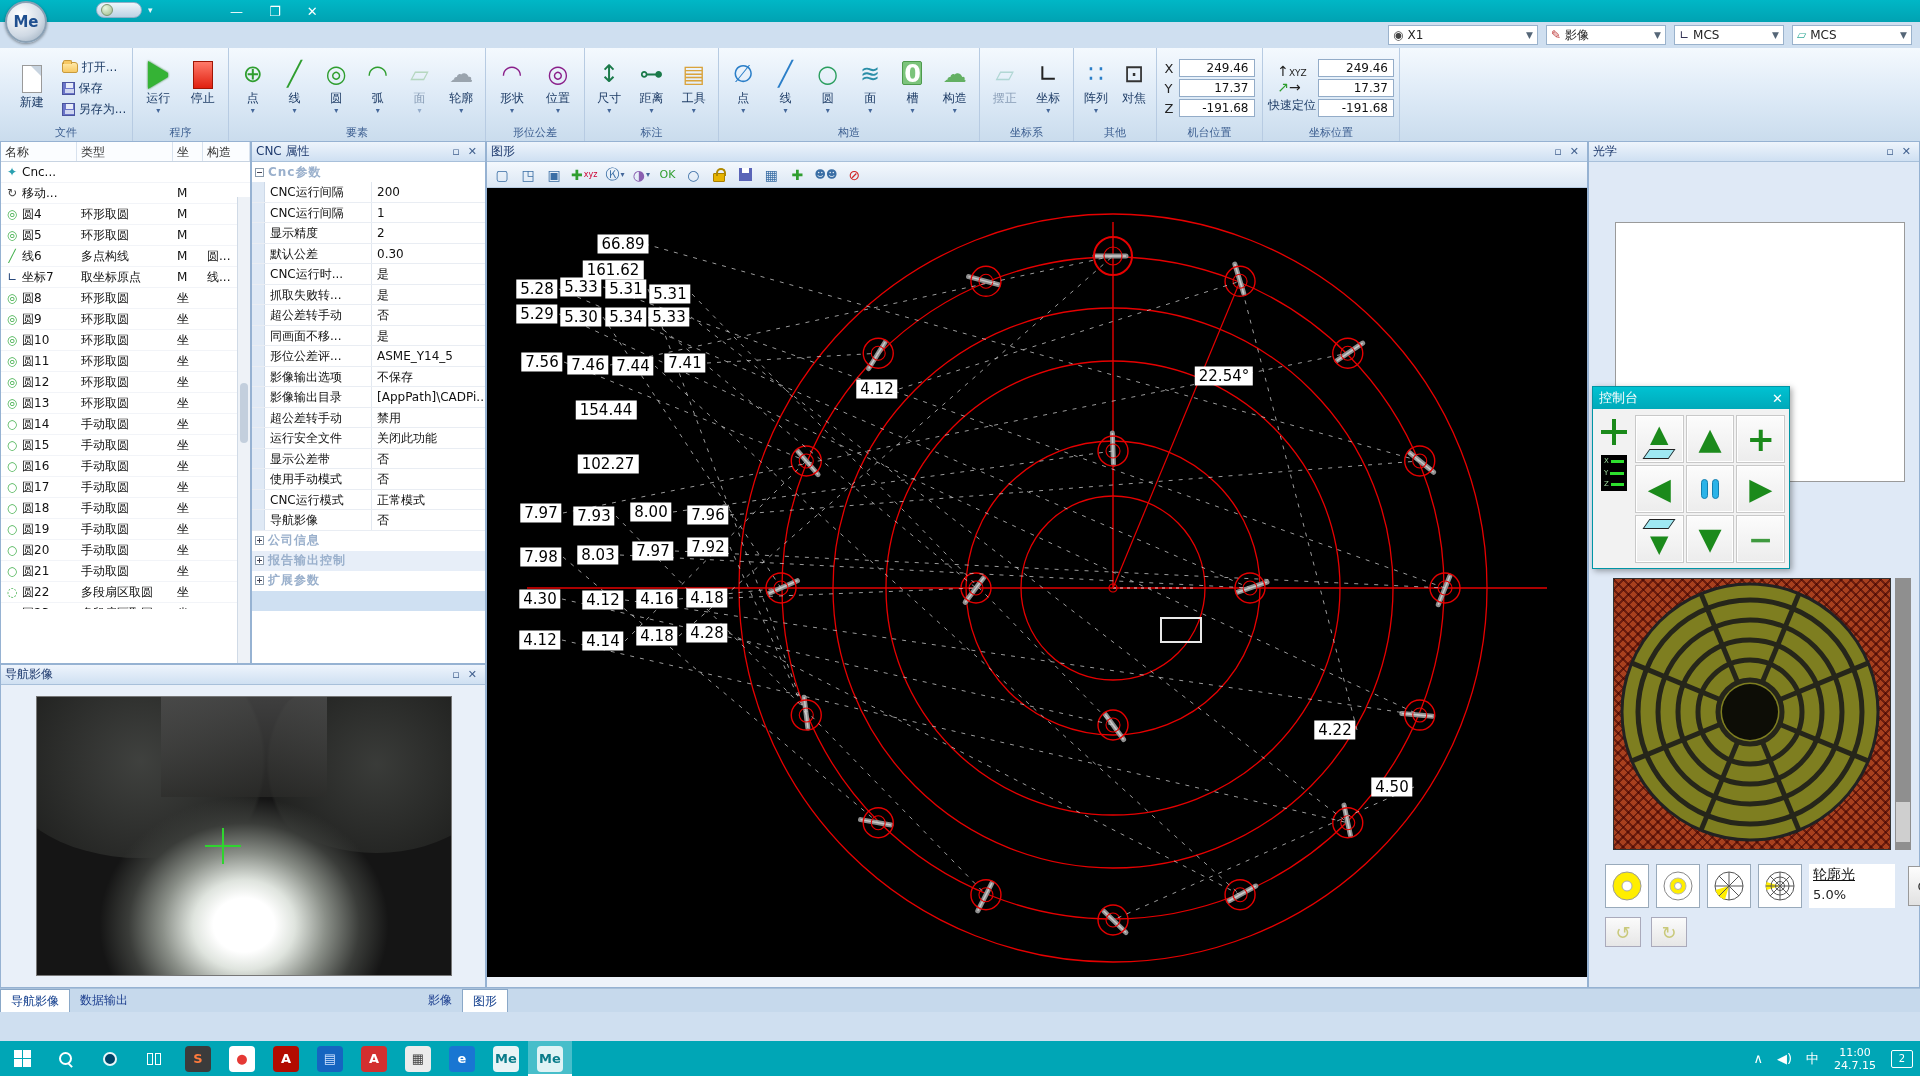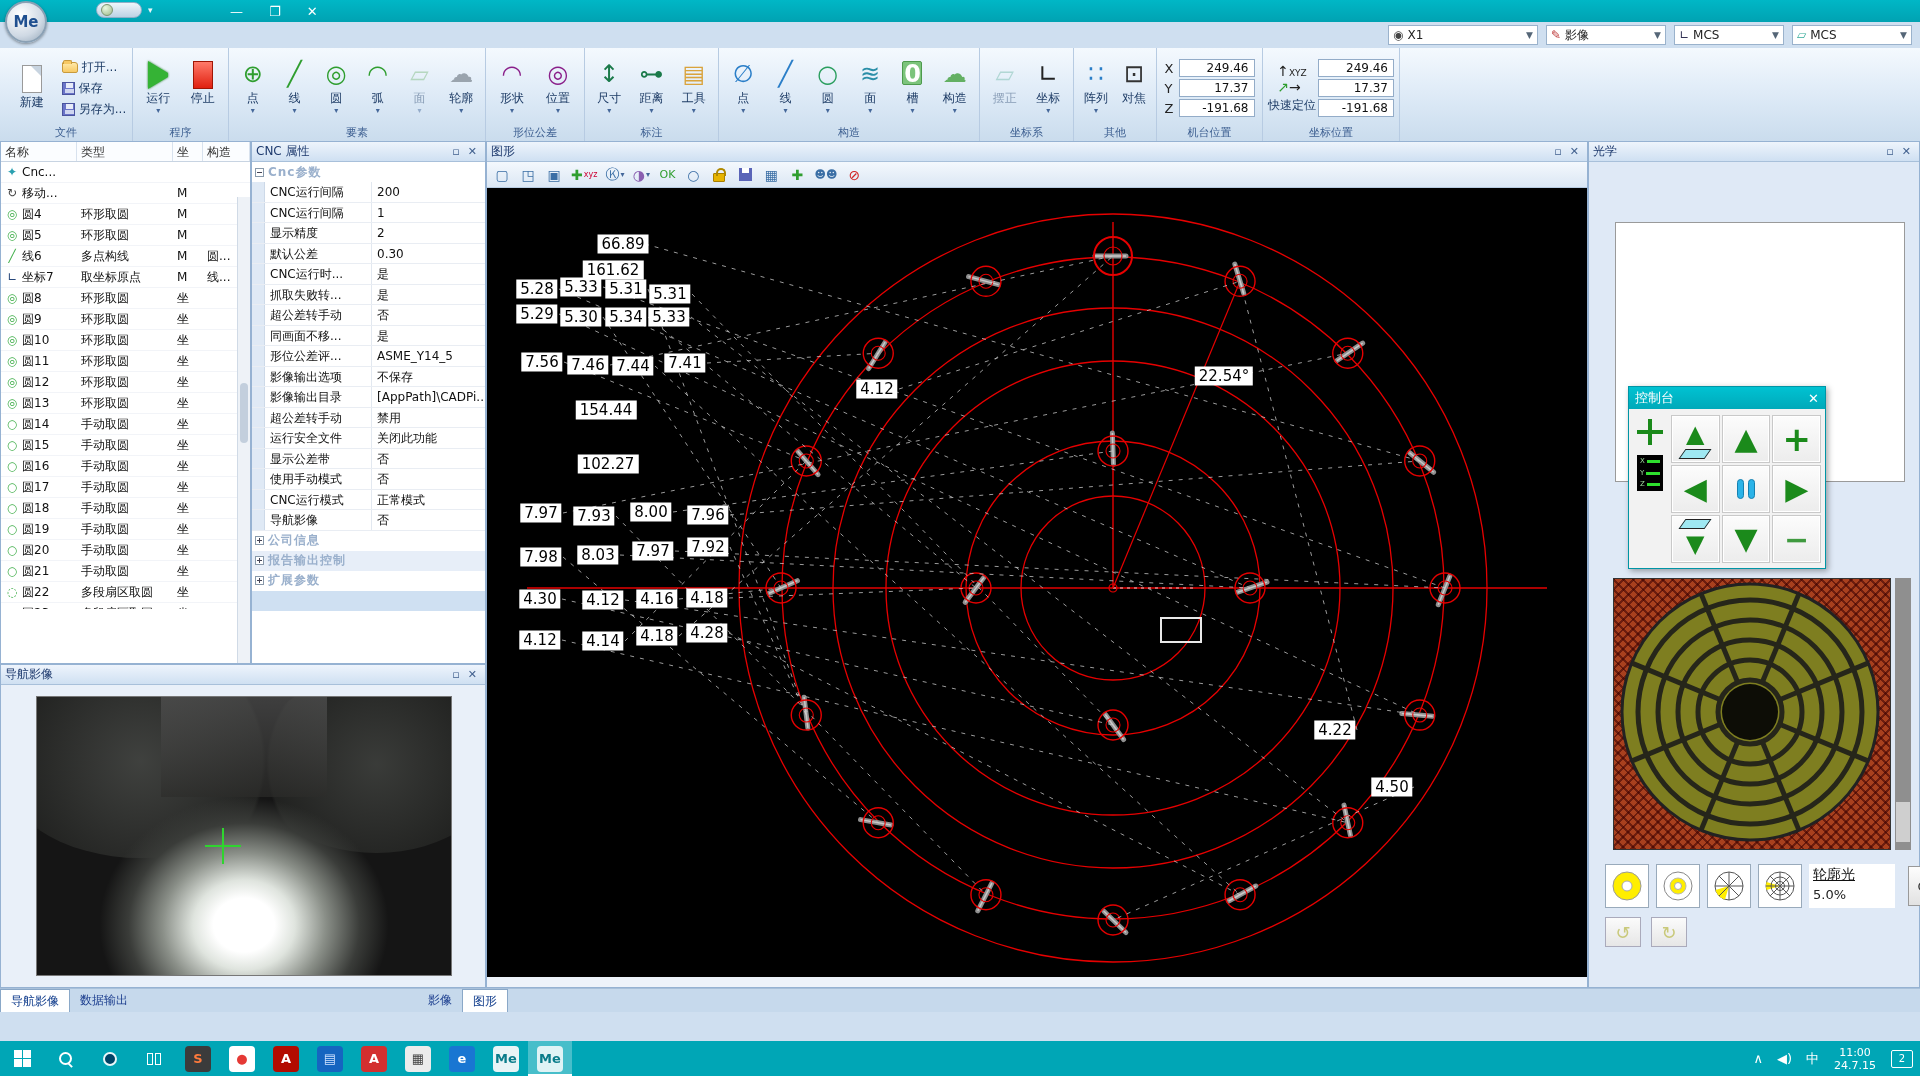--- a/index.html
+++ b/index.html
@@ -159,21 +159,21 @@
   .lbtn { width:44px; height:44px; background:#fff; border:1px solid #9ab; display:flex; align-items:center; justify-content:center; cursor:pointer; }
   .linfo { width:86px; height:44px; background:#fff; padding:2px 4px; color:#111; }
   .linfo .l1 { font-size:14px;text-decoration:underline; } .linfo .l2 { font-size:13px; color:#222; margin-top:3px; }
   .offbtn { width:44px; height:40px; background:linear-gradient(#fdfdfd,#e2e2e2); border:1px solid #999;
     color:#333; font-size:13px; display:flex; align-items:center; justify-content:center; cursor:pointer; margin-left:6px; }
   .rotrow { position:absolute; left:16px; top:775px; display:flex; gap:10px; }
   .rbtn { width:36px; height:30px; background:linear-gradient(#fbfbfb,#e6e6e6); border:1px solid #aab;
     color:#c9c97a; font-size:18px; display:flex; align-items:center; justify-content:center; }
 
   
-  .console { position:absolute; left:1628px; top:386px; width:198px; height:183px; background:#f2f2f2;
+  .console { position:absolute; left:1592px; top:386px; width:198px; height:183px; background:#f2f2f2;
     border:1px solid #0095a5; box-shadow:2px 2px 6px rgba(0,0,0,.35); z-index:50; }
   .ctitle { height:22px; background:linear-gradient(#00c2d2,#00a9b9); color:#fff; display:flex;
     align-items:center; padding:0 6px; font-size:13px; }
   .ctitle .sp { flex:1; }
   .cbody { display:flex; padding:6px 4px 4px 4px; gap:4px; }
   .cleft { width:34px; display:flex; flex-direction:column; align-items:center; gap:10px; padding-top:4px; }
   .movecross { position:relative; width:26px; height:26px; }
   .movecross .b1 { position:absolute; left:11px; top:0; width:4px; height:26px; background:#1b8a1b; }
   .movecross .b2 { position:absolute; left:0; top:11px; width:26px; height:4px; background:#1b8a1b; }
   .xyzbox { width:26px; height:36px; background:#000; padding:3px 3px; display:flex; flex-direction:column; justify-content:space-between; }

